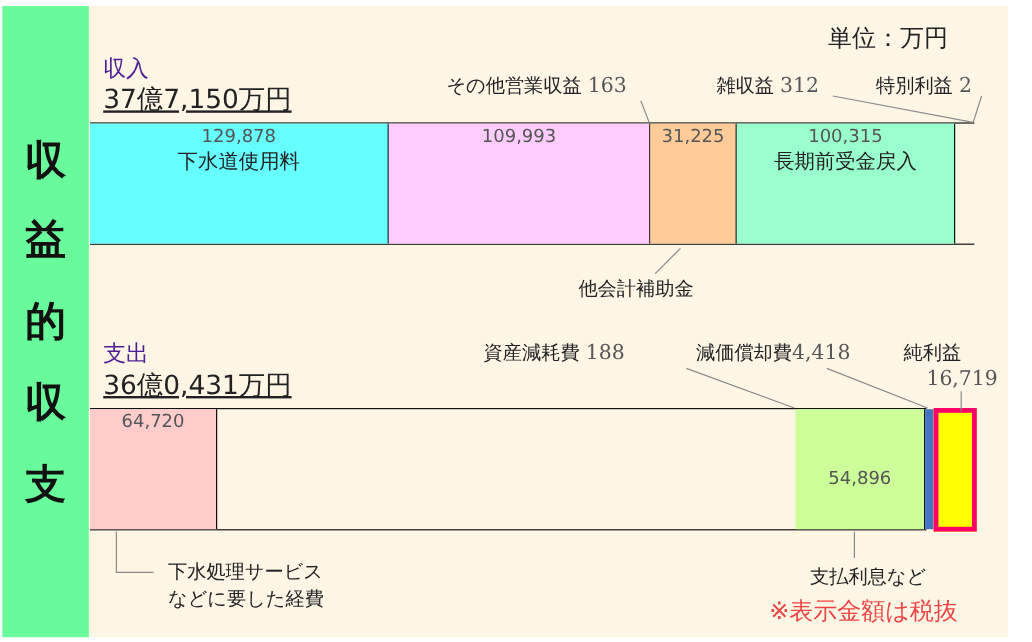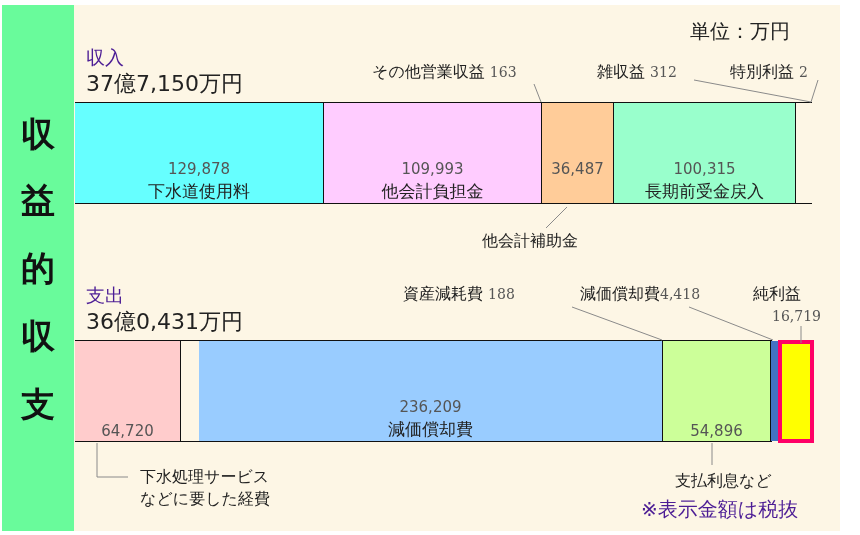--- a/index.html
+++ b/index.html
@@ -16,33 +16,33 @@
   .side {
     position: absolute; left: 2px; top: 5px; width: 72px; height: 526px;
     background: #69fb9b;
   }
   .side-char {
     position: absolute; left: 0; width: 72px; text-align: center;
     font-size: 34px; font-weight: bold; color: #111; line-height: 1;
   }
   .abs { position: absolute; white-space: nowrap; }
   .section-label { font-size: 19px; line-height: 22px; color: #4c1d95; }
-  .section-total { font-size: 22px; line-height: 24px; color: #222; }
+  .section-total { font-size: 22px; line-height: 24px; color: #222; text-decoration: underline; }
   .unit { font-size: 20px; color: #222; }
   .callout { font-size: 16px; color: #222; }
-  .callout .num { font-family: "DejaVu Serif", "Liberation Serif", serif; font-size: 14px; color: #555; }
+  .callout .num { font-family: "DejaVu Serif", "Liberation Serif", serif; font-size: 17px; color: #555; }
   .bar-row { position: absolute; height: 100px; border-top: 1.5px solid #111; border-bottom: 1.5px solid #111; }
   .seg {
     position: absolute; top: 0; height: 100%; box-sizing: border-box;
     border-right: 1.5px solid #111;
-    display: flex; flex-direction: column; align-items: center; justify-content: flex-end;
+    display: flex; flex-direction: column; align-items: center; justify-content: flex-start;
   }
   .seg-val { font-size: 15px; color: #555; line-height: 20px; }
   .seg-name { font-size: 17px; color: #222; line-height: 24px; }
-  .note { font-size: 20px; color: #4c1d95; }
+  .note { font-size: 20px; color: #ef4444; }
   svg.lines { position: absolute; left: 0; top: 0; }
 </style>
 </head>
 <body>
 
 <div class="panel"></div>
 <div class="side">
   <div class="side-char" style="top:112px">収</div>
   <div class="side-char" style="top:178px">益</div>
   <div class="side-char" style="top:246px">的</div>
@@ -69,24 +69,23 @@
 </div>
 <div class="abs callout" style="left:482px; top:231px">他会計補助金</div>
 
 <div class="bar-row" style="left:75px; top:102px; width:737px">
   <div class="seg" style="left:0; width:249px; background:#66ffff">
     <div class="seg-val">129,878</div>
     <div class="seg-name">下水道使用料</div>
   </div>
   <div class="seg" style="left:249px; width:218px; background:#ffccff">
     <div class="seg-val">109,993</div>
-    <div class="seg-name">他会計負担金</div>
   </div>
   <div class="seg" style="left:467px; width:72px; background:#ffcc99">
-    <div class="seg-val">36,487</div>
+    <div class="seg-val">31,225</div>
     <div class="seg-name" style="height:24px"></div>
   </div>
   <div class="seg" style="left:539px; width:182px; background:#99ffcc">
     <div class="seg-val">100,315</div>
     <div class="seg-name">長期前受金戻入</div>
   </div>
 </div>
 
 <div class="abs section-label" style="left:86px; top:284px">支出</div>
 <div class="abs section-total" style="left:86px; top:310px">36億0,431万円</div>
@@ -105,25 +104,21 @@
 <div class="abs callout" style="left:140px; top:466px; line-height:22px">
   <div>下水処理サービス</div>
   <div>などに要した経費</div>
 </div>
 <div class="abs callout" style="left:675px; top:471px">支払利息など</div>
 
 <div class="bar-row" style="left:75px; top:340px; width:697px">
   <div class="seg" style="left:0; width:106px; background:#ffcccc">
     <div class="seg-val">64,720</div>
   </div>
-  <div class="seg" style="left:124px; width:464px; background:#99ccff">
-    <div class="seg-val">236,209</div>
-    <div class="seg-name">減価償却費</div>
-  </div>
-  <div class="seg" style="left:588px; width:108px; background:#ccff99; justify-content:flex-end; padding-top:13px">
+  <div class="seg" style="left:588px; width:108px; background:#ccff99; justify-content:center; padding-top:13px">
     <div class="seg-val">54,896</div>
   </div>
   <div class="seg" style="left:696px; width:7px; background:#4472c4; border-right:none"></div>
 </div>
 <div class="abs" style="left:778px; top:340px; width:30px; height:98px; background:#ffff00; border:4px solid #ff0066; box-sizing:content-box; width:28px; height:95px"></div>
 
 <svg class="lines" width="860" height="535">
   <g stroke="#8a8a8a" stroke-width="1" fill="none">
     <line x1="534" y1="84" x2="541" y2="102"></line>
     <line x1="694" y1="80" x2="811" y2="102"></line>

